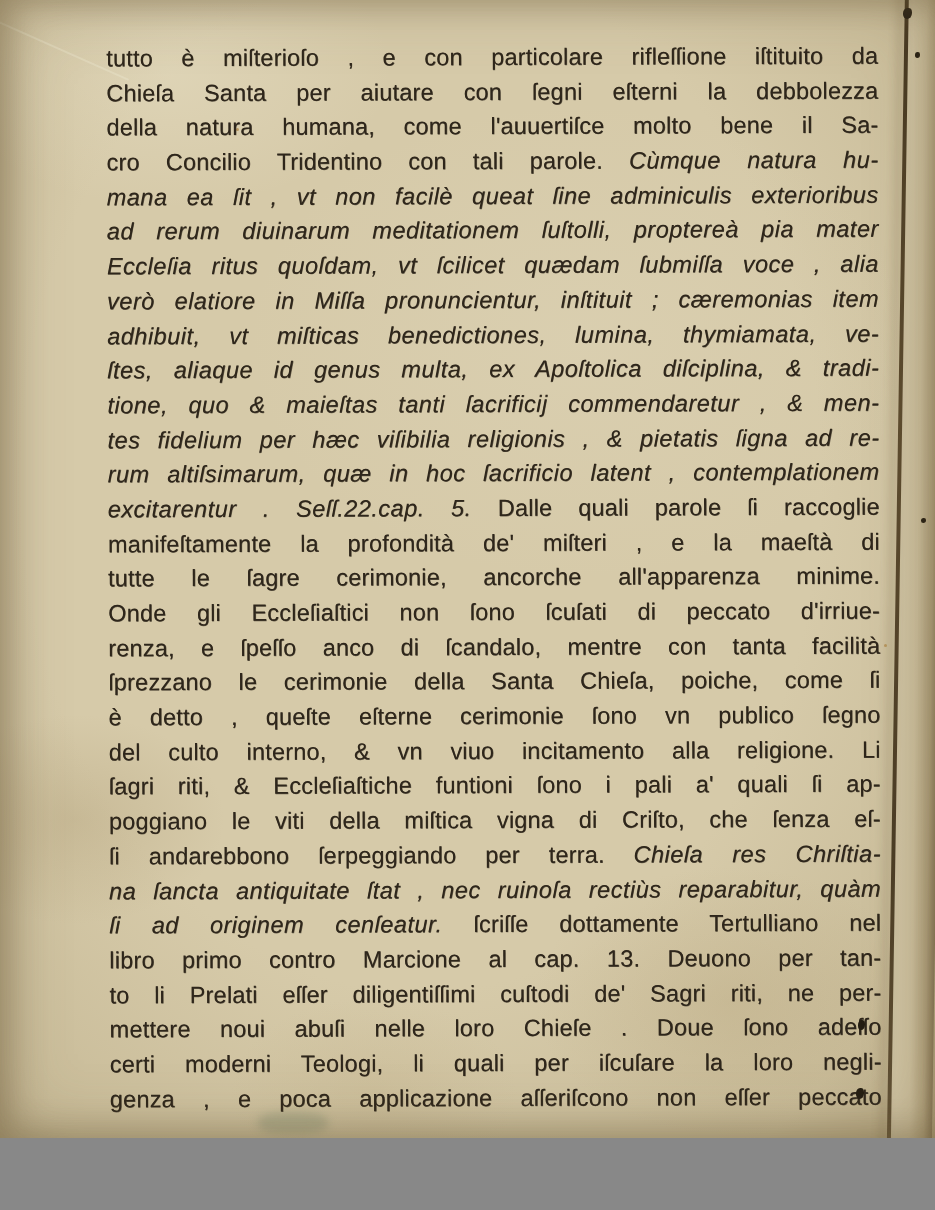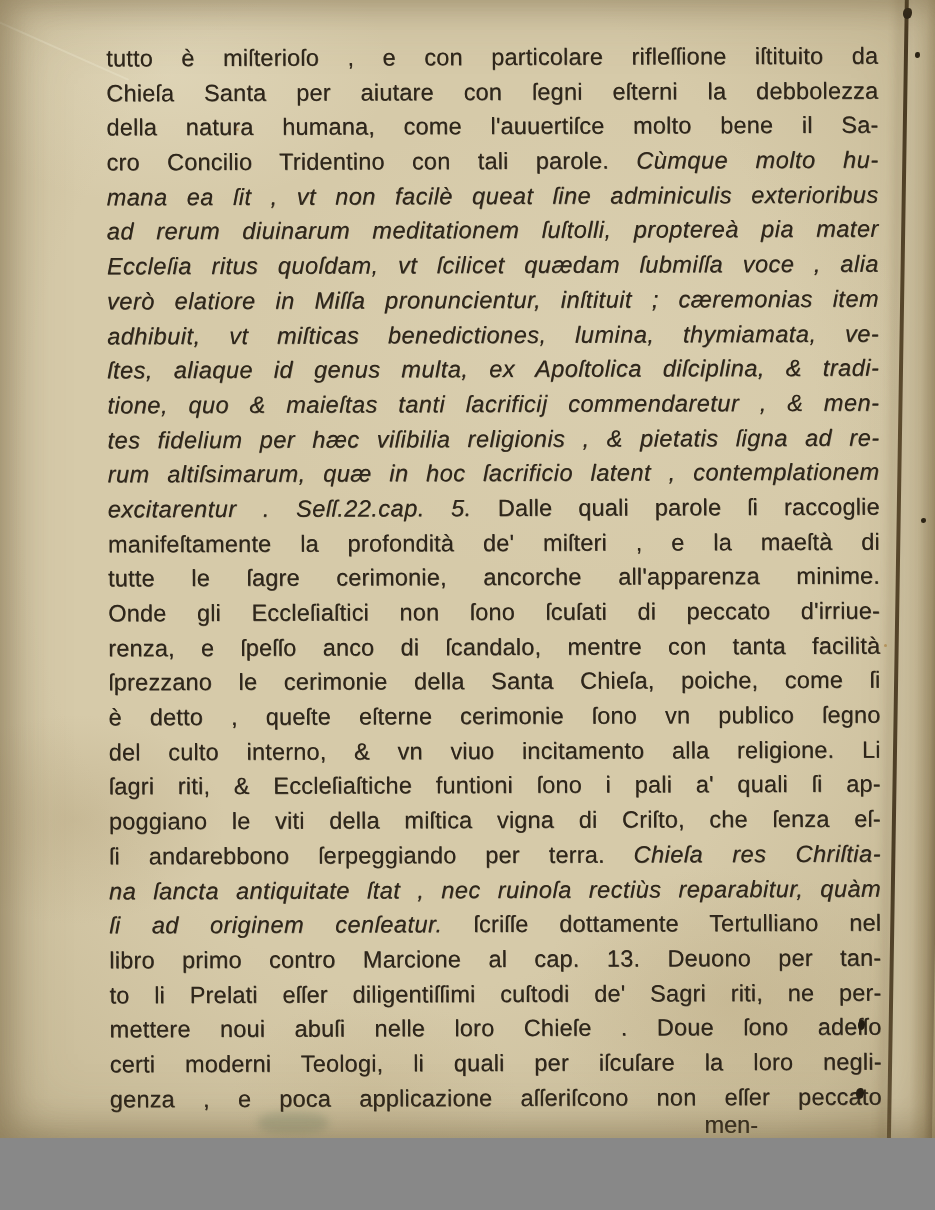--- a/index.html
+++ b/index.html
@@ -84,21 +84,21 @@
 <body>
 
 <div class="scan">
   <div class="crease"></div>
   <div class="ghost"></div>
 
   <div class="text-block">
       <div class="text-line"><span class="seg">tutto è miſterioſo , e con particolare rifleſſione iſtituito da</span></div>
       <div class="text-line"><span class="seg">Chieſa Santa per aiutare con ſegni eſterni la debbolezza</span></div>
       <div class="text-line"><span class="seg">della natura humana, come l'auuertiſce molto bene il Sa-</span></div>
-      <div class="text-line"><span class="seg">cro Concilio Tridentino con tali parole. </span><span class="seg italic">Cùmque molto hu-</span></div>
+      <div class="text-line"><span class="seg">cro Concilio Tridentino con tali parole. </span><span class="seg italic">Cùmque natura hu-</span></div>
       <div class="text-line"><span class="seg italic">mana ea ſit , vt non facilè queat ſine adminiculis exterioribus</span></div>
       <div class="text-line"><span class="seg italic">ad rerum diuinarum meditationem ſuſtolli, proptereà pia mater</span></div>
       <div class="text-line"><span class="seg italic">Eccleſia ritus quoſdam, vt ſcilicet quædam ſubmiſſa voce , alia</span></div>
       <div class="text-line"><span class="seg italic">verò elatiore in Miſſa pronuncientur, inſtituit ; cæremonias item</span></div>
       <div class="text-line"><span class="seg italic">adhibuit, vt miſticas benedictiones, lumina, thymiamata, ve-</span></div>
       <div class="text-line"><span class="seg italic">ſtes, aliaque id genus multa, ex Apoſtolica diſciplina, &amp; tradi-</span></div>
       <div class="text-line"><span class="seg italic">tione, quo &amp; maieſtas tanti ſacrificij commendaretur , &amp; men-</span></div>
       <div class="text-line"><span class="seg italic">tes fidelium per hæc viſibilia religionis , &amp; pietatis ſigna ad re-</span></div>
       <div class="text-line"><span class="seg italic">rum altiſsimarum, quæ in hoc ſacrificio latent , contemplationem</span></div>
       <div class="text-line"><span class="seg italic">excitarentur . Seſſ.22.cap. 5. </span><span class="seg">Dalle quali parole ſi raccoglie</span></div>
@@ -114,21 +114,20 @@
       <div class="text-line"><span class="seg">ſi andarebbono ſerpeggiando per terra. </span><span class="seg italic">Chieſa res Chriſtia-</span></div>
       <div class="text-line"><span class="seg italic">na ſancta antiquitate ſtat , nec ruinoſa rectiùs reparabitur, quàm</span></div>
       <div class="text-line"><span class="seg italic">ſi ad originem cenſeatur. </span><span class="seg">ſcriſſe dottamente Tertulliano nel</span></div>
       <div class="text-line"><span class="seg">libro primo contro Marcione al cap. 13. Deuono per tan-</span></div>
       <div class="text-line"><span class="seg">to li Prelati eſſer diligentiſſimi cuſtodi de' Sagri riti, ne per-</span></div>
       <div class="text-line"><span class="seg">mettere noui abuſi nelle loro Chieſe . Doue ſono adeſſo</span></div>
       <div class="text-line"><span class="seg">certi moderni Teologi, li quali per iſcuſare la loro negli-</span></div>
       <div class="text-line"><span class="seg">genza , e poca applicazione aſſeriſcono non eſſer peccato</span></div>
     </div>
 
-  <div class="catchword-line">men-</div>
 
   <div class="edge-right"></div>
   <div class="edge-line"></div>
 
   <div class="speck s1"></div>
   <div class="speck s2"></div>
   <div class="speck s3"></div>
   <div class="speck s4"></div>
   <div class="speck s5"></div>
   <div class="freckle f1"></div>

